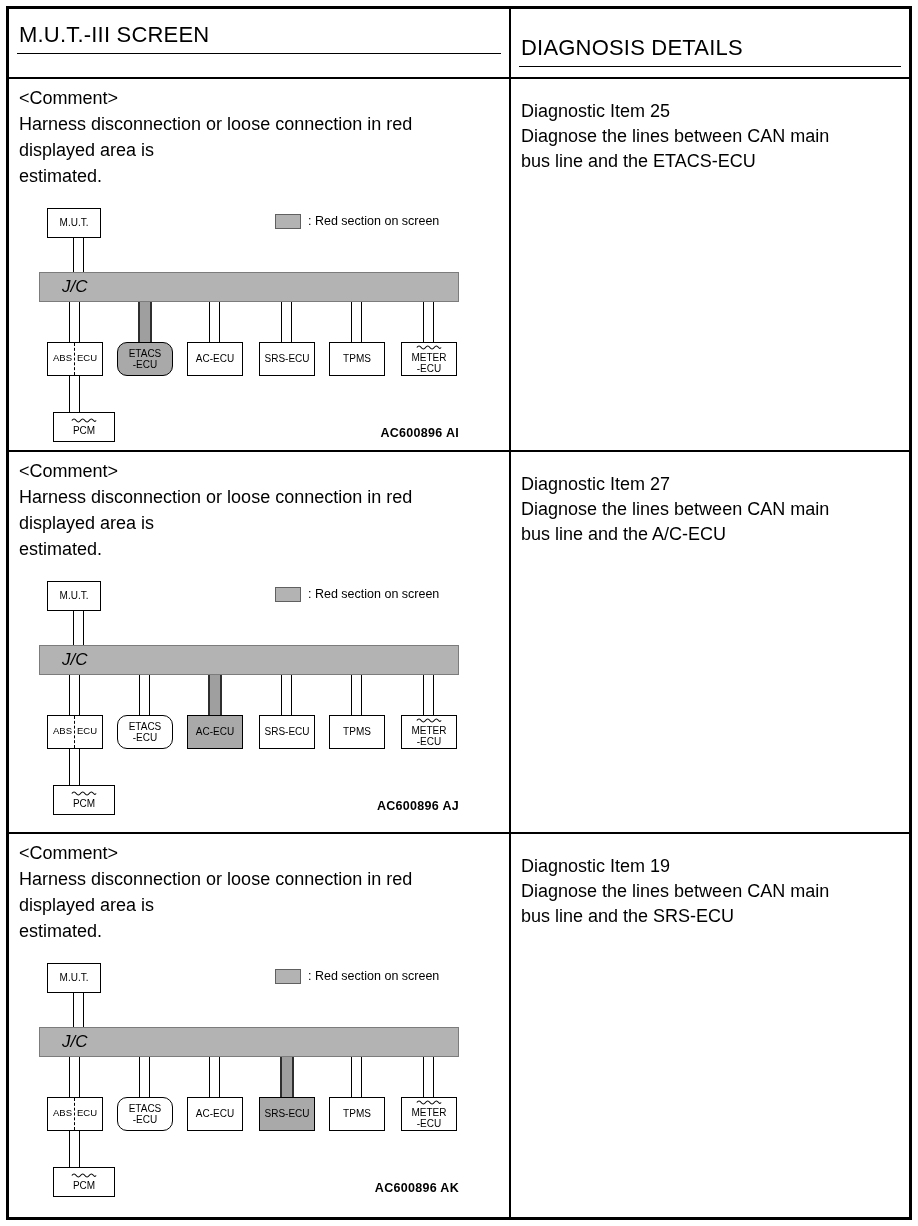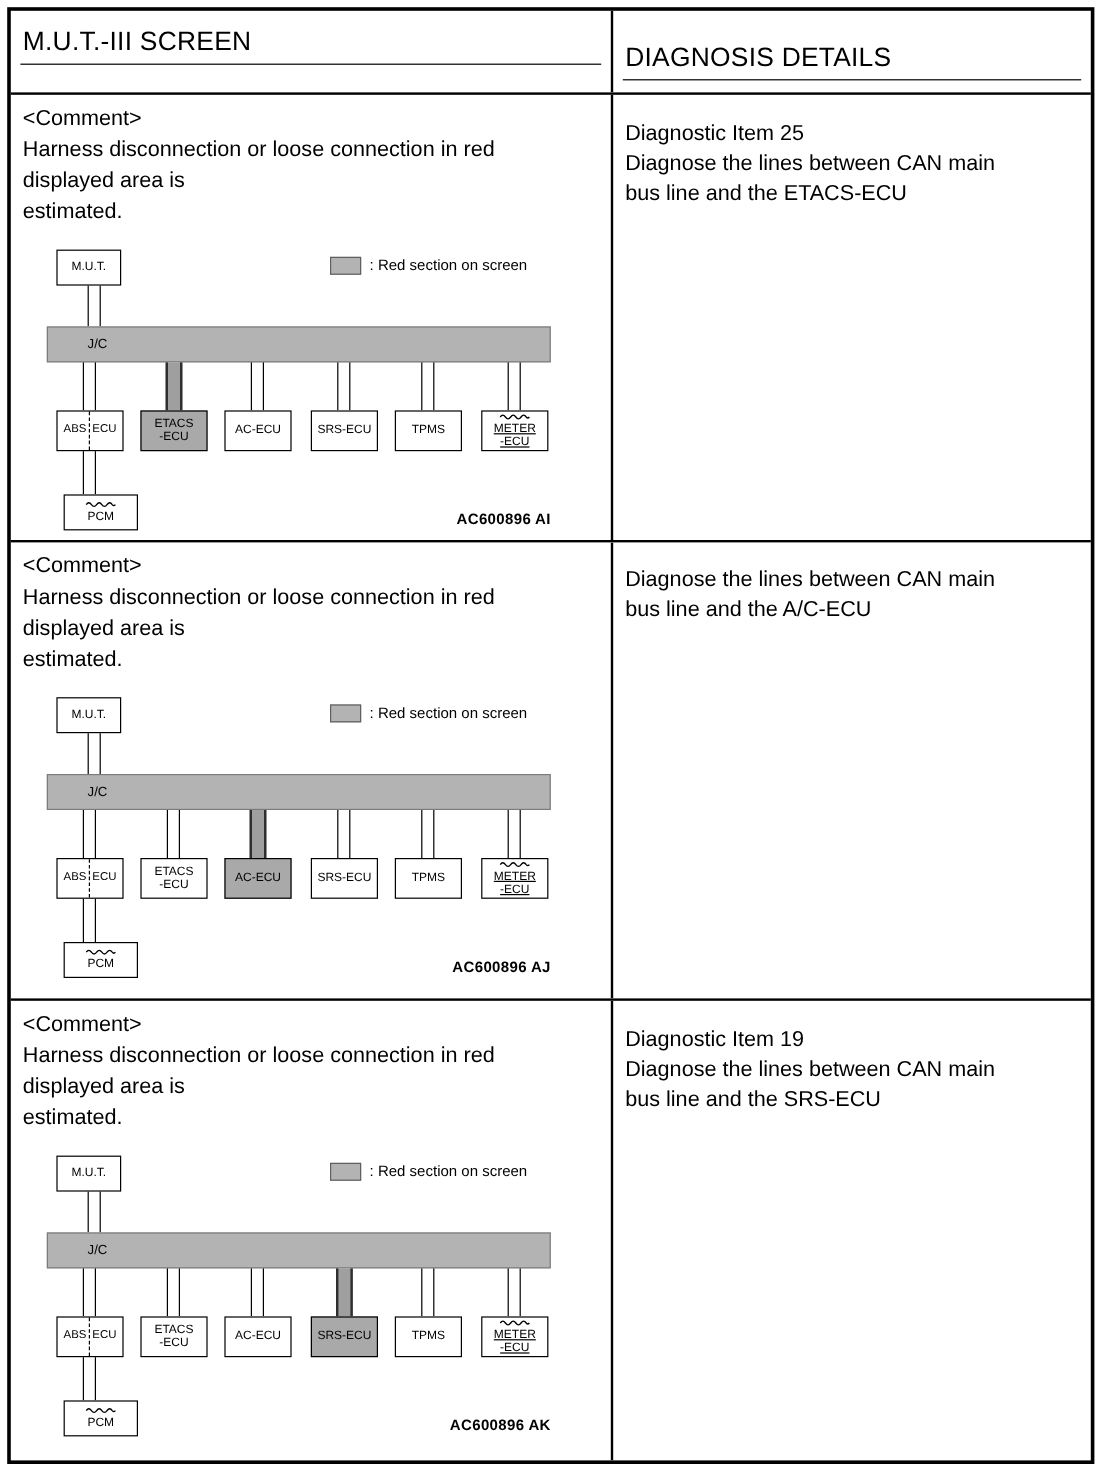--- a/index.html
+++ b/index.html
@@ -48,30 +48,30 @@
     width:14px; margin-left:-1.5px;
     background:#9f9f9f;
     border-left:2px solid #2f2f2f; border-right:2px solid #2f2f2f;
   }
   .mutc { left:56px; top:36px; height:34px; }
   .bus {
     position:absolute; left:22px; top:70px; width:420px; height:30px;
     background:#b3b3b3; border:1px solid #7c7c7c;
     display:flex; align-items:center;
   }
-  .jc { margin-left:33px; font-size:11px; }
+  .jc { margin-left:22px; font-size:17px;font-style:italic; }
   .legend { position:absolute; left:258px; top:12px; display:flex; align-items:flex-start; font-size:12.5px; }
   .swatch { width:26px; height:15px; background:#b3b3b3; border:1px solid #606060; margin-right:7px; }
   .c0,.c1,.c2,.c3,.c4,.c5 { top:100px; height:40px; }
   .c0 { left:52px; } .c1 { left:122px; } .c2 { left:192px; }
   .c3 { left:264px; } .c4 { left:334px; } .c5 { left:406px; }
   .ecu { top:140px; width:56px; height:34px; }
   .ecu.hl { background:#a9a9a9; }
-  .e0 { left:30px; } .e1 { left:100px; } .e2 { left:170px; }
-  .e3 { left:242px; } .e4 { left:312px; } .e5 { left:384px;text-decoration:underline; }
+  .e0 { left:30px; } .e1 { left:100px;border-radius:10px; } .e2 { left:170px; }
+  .e3 { left:242px; } .e4 { left:312px; } .e5 { left:384px; }
   .ml { white-space:pre-line; }
   .abs-split { display:flex; flex-direction:row; align-items:center; justify-content:center; height:100%; width:100%; font-size:9.5px; }
   .dash-v { align-self:stretch; width:0; border-left:1px dashed #000; margin:0 2px; }
   .pcmc { left:52px; top:174px; height:36px; }
   .pcm { left:36px; top:210px; width:62px; height:30px; }
   .wavy { display:block; width:26px; height:7px; margin-bottom:1px; flex:none; }
   .figcode {
     position:absolute; left:330px; top:224px; width:112px;
     text-align:right; font-weight:bold; font-size:12.5px; letter-spacing:0.3px;
   }
@@ -214,20 +214,21 @@
           <div class="dbox pcm">
             <svg class="wavy" viewBox="0 0 30 8">
                 <path d="M1 4 Q 3.5 0.5 6 4 T 11 4 T 16 4 T 21 4 T 26 4 Q 27.5 6 29 4" fill="none" stroke="#000" stroke-width="1.3"></path>
               </svg>
             <span>PCM</span>
           </div>
           <div class="figcode">AC600896 AJ</div>
         </div>
       </div>
       <div class="cell-r">
+        <div class="diag-item">Diagnostic Item 27</div>
         <div class="diag-text">Diagnose the lines between CAN main
 bus line and the A/C-ECU</div>
       </div>
     </div>
 
     <div class="trow r2">
       <div class="cell-l">
         <div class="comment-tag">&lt;Comment&gt;</div>
         <div class="comment-body">Harness disconnection or loose connection in red
 displayed area is

